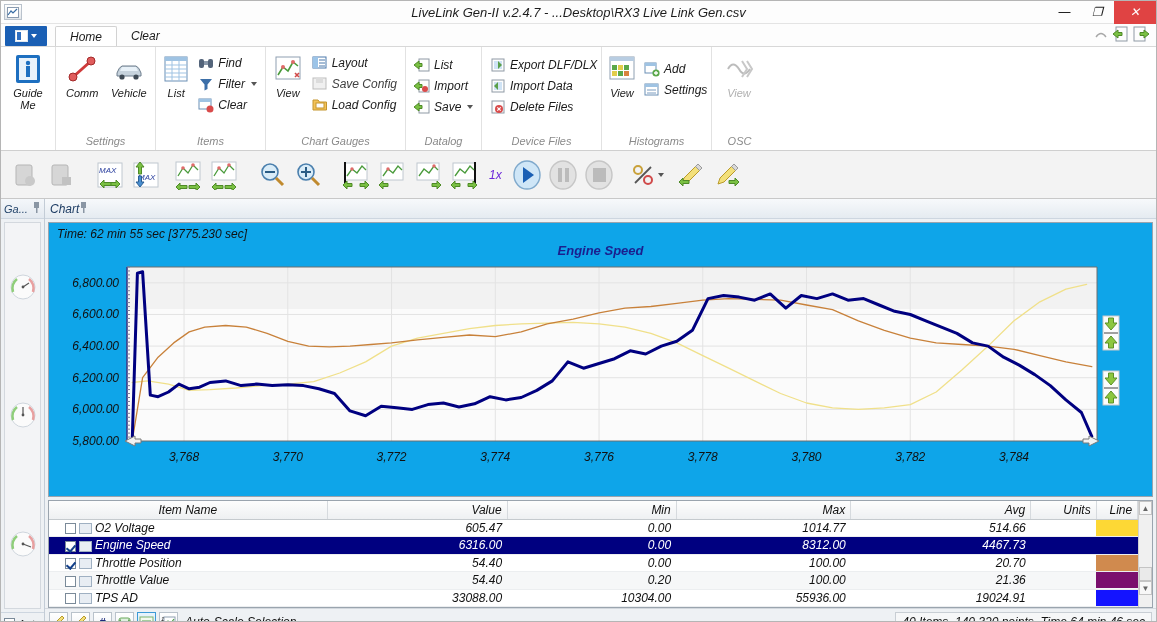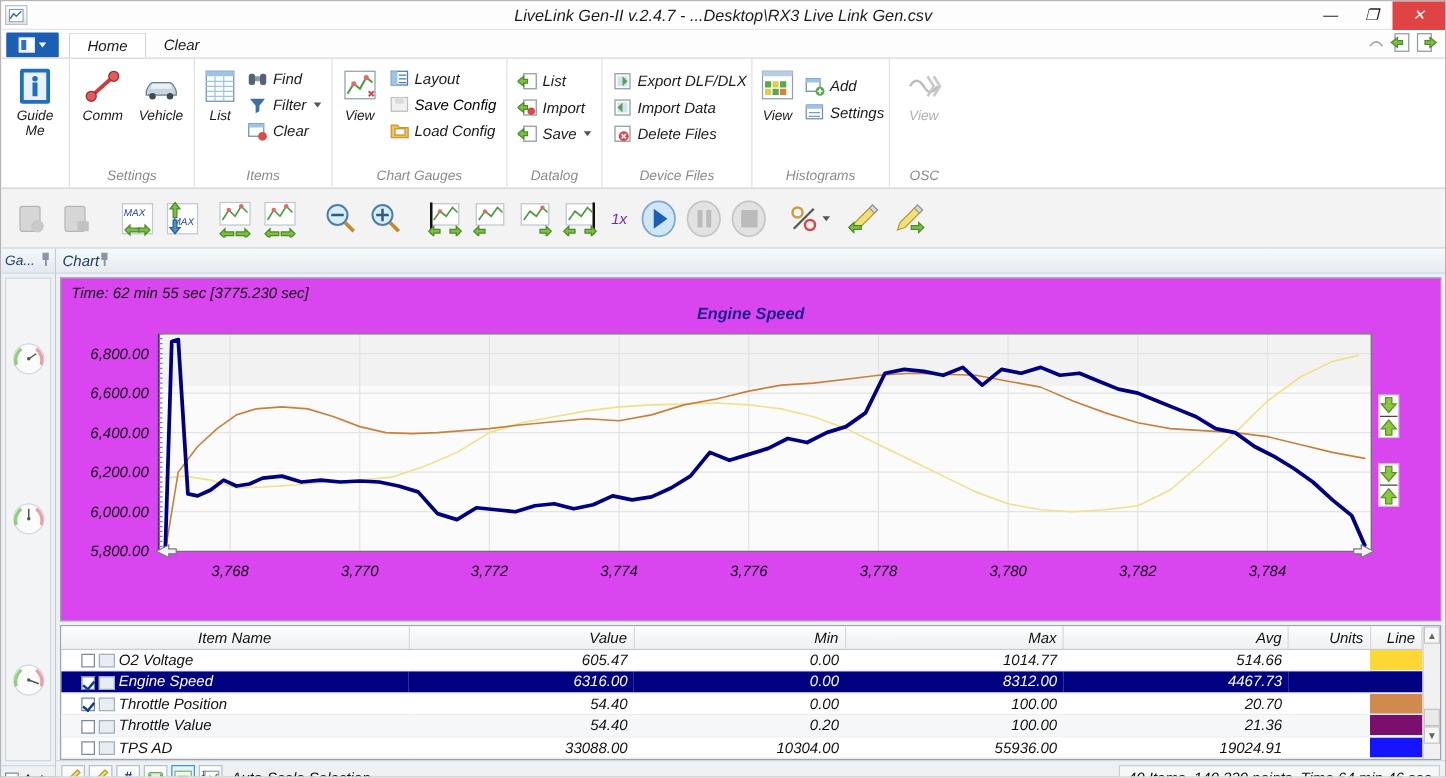--- a/index.html
+++ b/index.html
@@ -92,21 +92,21 @@
   .bigbtn {
     width: 46px; display: flex; flex-direction: column; align-items: center;
     padding-top: 2px; color: #1a1a1a; font-size: 11px; text-align: center; line-height: 12px;
   }
   .bigbtn .ico { width: 32px; height: 32px; margin-bottom: 2px; }
   .smallrow { display: flex; flex-direction: column; gap: 1px; padding-top: 2px; }
   .smbtn {
     display: flex; align-items: center; gap: 4px; height: 20px;
     padding: 0 4px; font-size: 12px; color: #1a1a1a; white-space: nowrap;
   }
-  .smbtn.disabled { color: #000000; }
+  .smbtn.disabled { color: #404040; }
   .smbtn .ico16 { width: 16px; height: 16px; flex: none; }
   .smbtn .drop { border-left:3px solid transparent;border-right:3px solid transparent;border-top:4px solid #555; margin-left:2px;}
   .qat-right { position:absolute; right:6px; top:-20px; display:flex; gap:4px; align-items:center;}
 
   
   .toolbar {
     height: 48px; background: #f3f3f3;
     border-bottom: 1px solid #c8c8c8;
     display: flex; align-items: center; padding-left: 8px; gap: 2px;
   }
@@ -130,21 +130,21 @@
   .gauge-mini { width: 30px; height: 30px; }
   .gp-footer { height: 22px; display:flex; align-items:center; gap:3px; padding-left:3px; font-size:11px; color:#222; border-top:1px solid #cdd6e0; }
 
   .chart-dock { flex: 1; display: flex; flex-direction: column; background: #eef1f4; }
   .dock-header {
     height: 20px; display: flex; align-items: center; 
     background: linear-gradient(#f7f9fb,#e5ebf1); border-bottom: 1px solid #cdd6e0;
     padding: 0 5px; font-size: 12px; color: #1d3c63;
   }
   .chart-area {
-    flex: 1; margin: 3px; background: #d946ef; border: 1px solid #9aa4ae;
+    flex: 1; margin: 3px; background: #0ea5e9; border: 1px solid #9aa4ae;
     position: relative; overflow: hidden;
   }
   .chart-time {
     position: absolute; left: 8px; top: 4px; font-size: 12px; color: #111;
   }
   .chart-title {
     position: absolute; left: 0; right: 0; top: 20px; text-align: center;
     font-size: 13px; font-weight: bold; color: #1b1f8e;
   }
   .plot-wrap { position:absolute; left:0; right:0; top:40px; bottom:0; }

